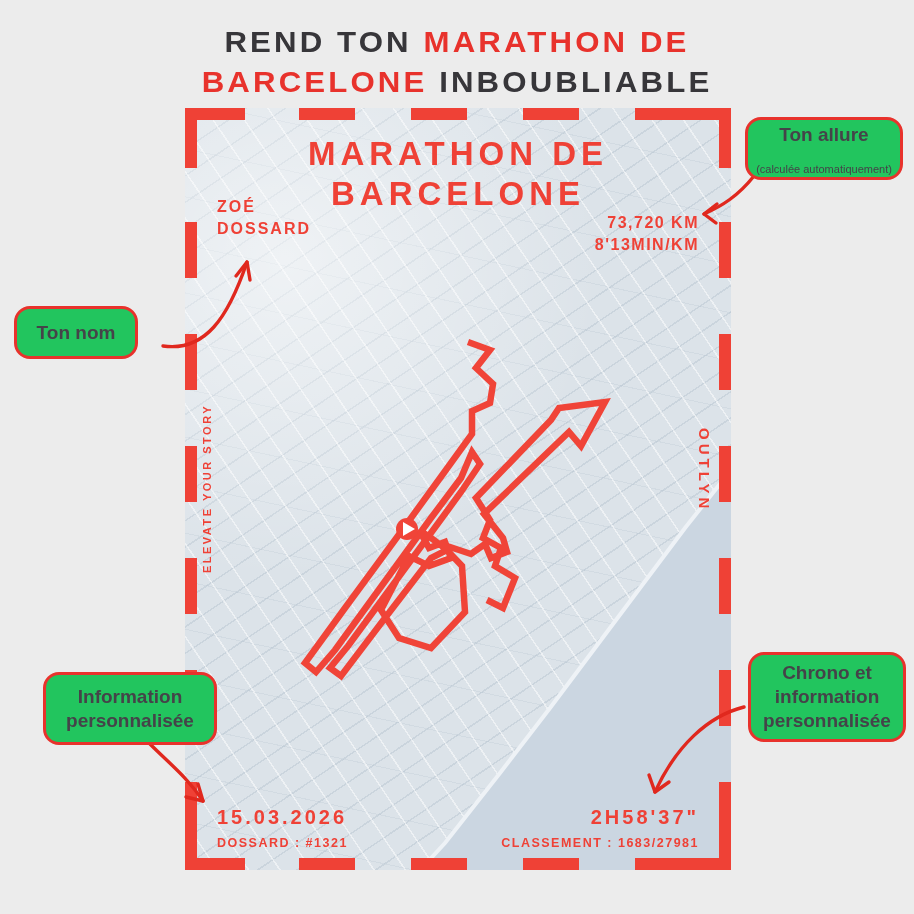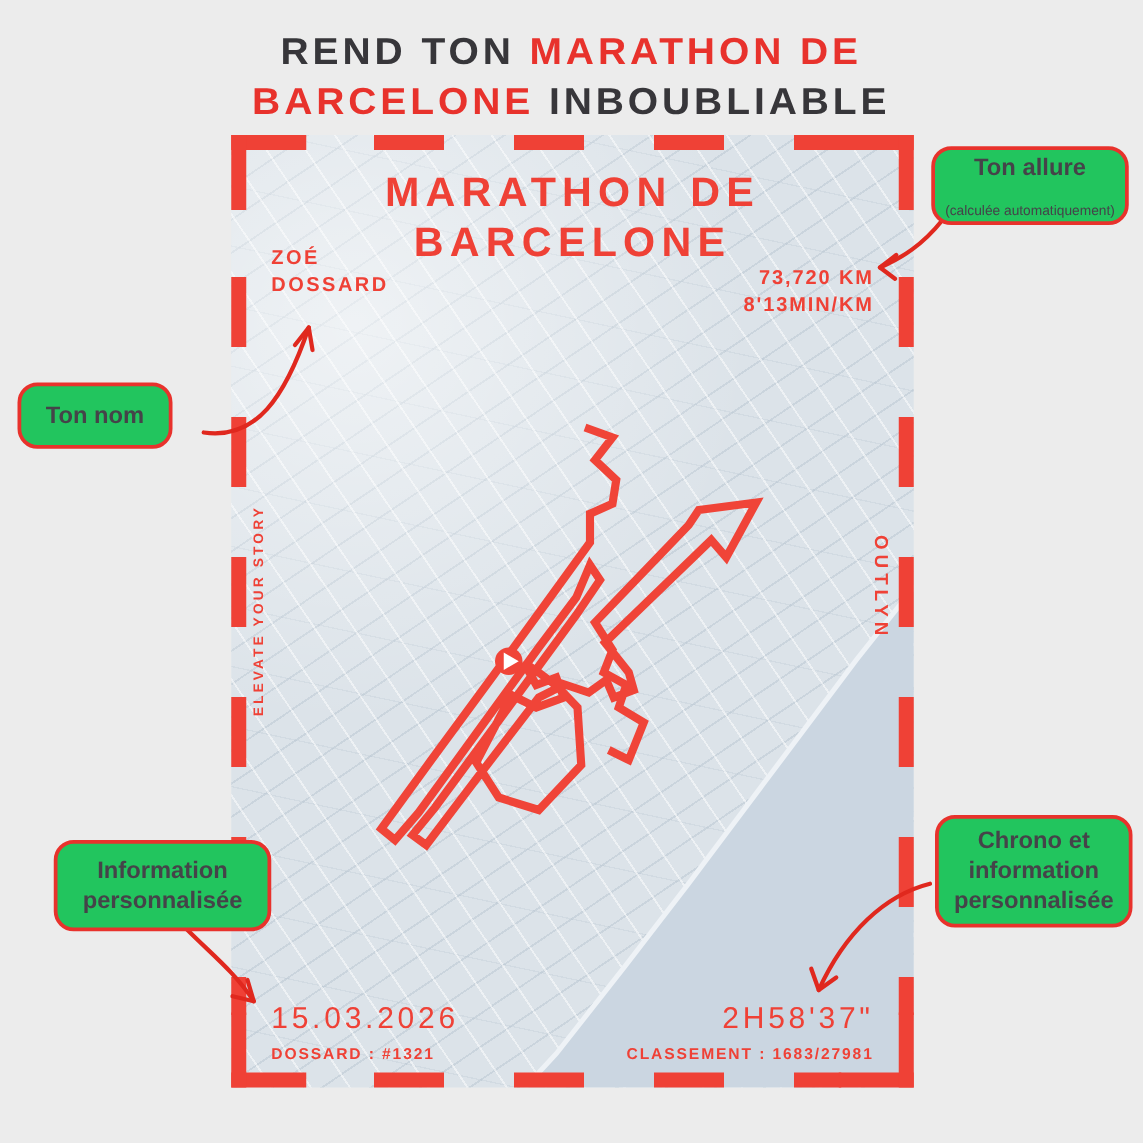--- a/index.html
+++ b/index.html
@@ -78,21 +78,21 @@
     writing-mode:vertical-rl;transform:rotate(180deg);
     color:var(--red);font-weight:700;font-size:11px;letter-spacing:2.5px;
   }
   .p-brand{
     position:absolute;right:18px;top:320px;z-index:25;
     writing-mode:vertical-rl;
     color:var(--red);font-weight:800;font-size:15px;letter-spacing:4px;
   }
   .p-bottom-left{position:absolute;left:32px;bottom:20px;z-index:25;color:var(--red);}
   .p-bottom-right{position:absolute;right:32px;bottom:20px;z-index:25;color:var(--red);text-align:right;}
-  .p-big{font-weight:400;font-size:24px;letter-spacing:3px;}
+  .p-big{font-weight:700;font-size:20px;letter-spacing:3px;}
   .p-small{font-weight:800;font-size:12.5px;letter-spacing:1.5px;margin-top:7px;}
   
   .callout{
     position:absolute;z-index:60;background:#22c55e;
     border:3px solid var(--accent);border-radius:16px;
     color:#454349;font-weight:600;text-align:center;
     display:flex;flex-direction:column;justify-content:center;align-items:center;
   }
   .callout .main{font-size:19px;line-height:24px;}
   .callout .sub{font-size:11px;font-weight:400;margin-top:16px;color:#454349;}

